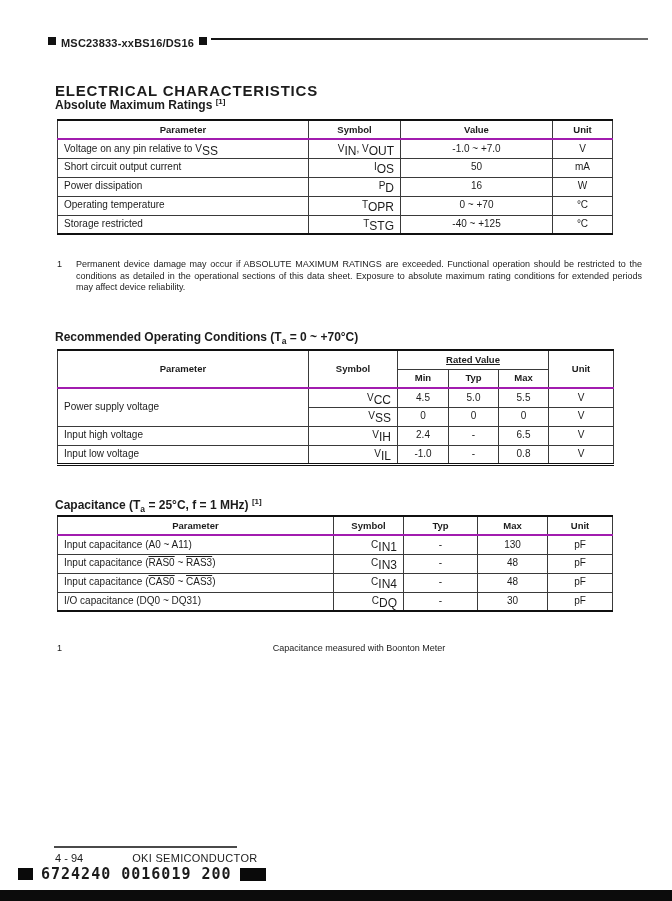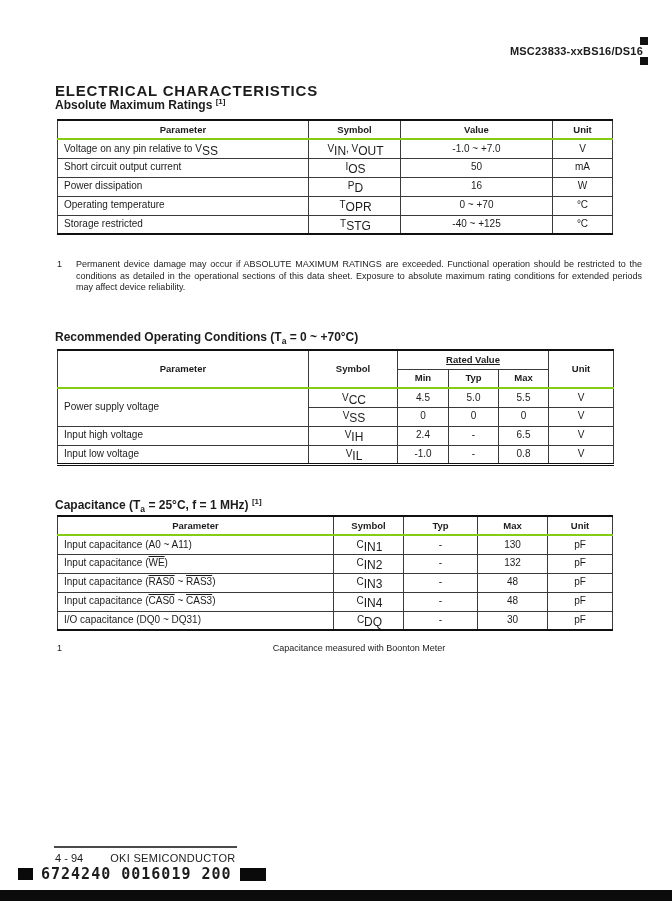--- a/index.html
+++ b/index.html
@@ -5,23 +5,22 @@
   * { box-sizing: border-box; margin: 0; padding: 0; }
   html,body { background:#e8e8e8; }
   body { font-family: "Liberation Sans", "DejaVu Sans", sans-serif; }
   .page {
     position: relative; width: 672px; height: 901px; background: #ffffff;
     color: #1c1c1c; overflow: hidden; margin: 0 auto;
   }
   
   .doc-header {
     position: absolute; left: 48px; top: 37px; right: 24px;
-    display: flex; align-items: flex-end; font-weight: bold; font-size: 11px;
+    display: flex; align-items: flex-start; font-weight: bold; font-size: 11px;
     white-space: nowrap;
-    flex-direction: column;
   }
   .sq { display: inline-block; width: 8px; height: 8px; background: #111; flex: none; }
   .part-no { margin: 0 5px; letter-spacing: 0.2px; }
   .header-rule { flex: 1; height: 2px; background: linear-gradient(to right, #151515, #6a6a6a); margin-left: 4px; margin-top: 1px; }
 
   
   .page-title {
     position: absolute; left: 55px; top: 70px;
     font-size: 15px; font-weight: bold; letter-spacing: 0.8px; margin-top: 12px;
   }
@@ -38,40 +37,40 @@
     border: 1px solid #2a2a2a; border-top: 2.5px solid #101010; border-bottom: 2.5px solid #101010;
     background: #fff;
   }
   #table1 { top: 119px; width: 555px; }
   #table2 { top: 349px; width: 556px; border-bottom: 3px double #101010; }
   #table3 { top: 515px; width: 555px; }
   .dt th, .dt td {
     border: 1px solid #3a3a3a; height: 19px; padding: 0 6px;
     font-size: 10px; line-height: 1.05; overflow: hidden; white-space: nowrap;
   }
-  .dt th { font-weight: bold; text-align: center; font-size: 9.5px; border-bottom: 2px solid #84cc16; }
+  .dt th { font-weight: bold; text-align: center; font-size: 9.5px; border-bottom: 2px solid #a21caf; }
   .dt th.rated { border-bottom: 1px solid #3a3a3a; text-decoration: underline; }
   .dt td.pl { text-align: left; }
-  .dt td.sym { text-align: center; padding-left: 8px; }
+  .dt td.sym { text-align: right; padding-left: 8px; }
   .dt td.c { text-align: center; }
   .dt sub { font-size: 12px; line-height: 0; }
   .ov { text-decoration: overline; }
 
   
   .footnote { position: absolute; left: 57px; width: 585px; display: flex; font-size: 9px; line-height: 11.5px; }
   #fn1 { top: 259px; }
   #fn2 { top: 643px; }
   .fn-num { width: 19px; flex: none; }
   .fn-text { flex: 1; text-align: justify; }
   #fn2 .fn-text { text-align: center; }
 
   
   .footer-rule { position: absolute; left: 54px; top: 846px; width: 183px; height: 1.5px; background: #4a4a4a; }
   .footer-line { position: absolute; left: 55px; top: 852px; font-size: 11px; white-space: nowrap; }
-  .footer-company { margin-left: 24px; letter-spacing: 0.3px; }
+  .footer-company { margin-left: 46px; letter-spacing: 0.3px; }
   .ocr-line {
     position: absolute; left: 18px; top: 866px; height: 16px;
     display: flex; align-items: center;
     font-family: "DejaVu Sans Mono", monospace; font-weight: bold;
     font-size: 15px; letter-spacing: 1px; white-space: nowrap;
   }
   .sq-md { display: inline-block; width: 15px; height: 12px; background: #0a0a0a; margin-right: 8px; }
   .sq-wide { display: inline-block; width: 26px; height: 13px; background: #0a0a0a; margin-left: 8px; }
   .bottom-bar { position: absolute; left: 0; bottom: 0; width: 672px; height: 11px; background: #0c0c0c; }
 </style>
@@ -225,27 +224,20 @@
     </thead>
     <tbody>
       <tr>
         <td class="pl"><span>Input capacitance (A0 ~ A11)</span></td>
         <td class="sym"><span>C</span><sub>IN1</sub></td>
         <td class="c">-</td>
         <td class="c">130</td>
         <td class="c">pF</td>
       </tr>
       <tr>
-        <td class="pl"><span>Input capacitance (</span><span class="ov">WE</span><span>)</span></td>
-        <td class="sym"><span>C</span><sub>IN2</sub></td>
-        <td class="c">-</td>
-        <td class="c">132</td>
-        <td class="c">pF</td>
-      </tr>
-      <tr>
         <td class="pl"><span>Input capacitance (</span><span class="ov">RAS0</span><span> ~ </span><span class="ov">RAS3</span><span>)</span></td>
         <td class="sym"><span>C</span><sub>IN3</sub></td>
         <td class="c">-</td>
         <td class="c">48</td>
         <td class="c">pF</td>
       </tr>
       <tr>
         <td class="pl"><span>Input capacitance (</span><span class="ov">CAS0</span><span> ~ </span><span class="ov">CAS3</span><span>)</span></td>
         <td class="sym"><span>C</span><sub>IN4</sub></td>
         <td class="c">-</td>

